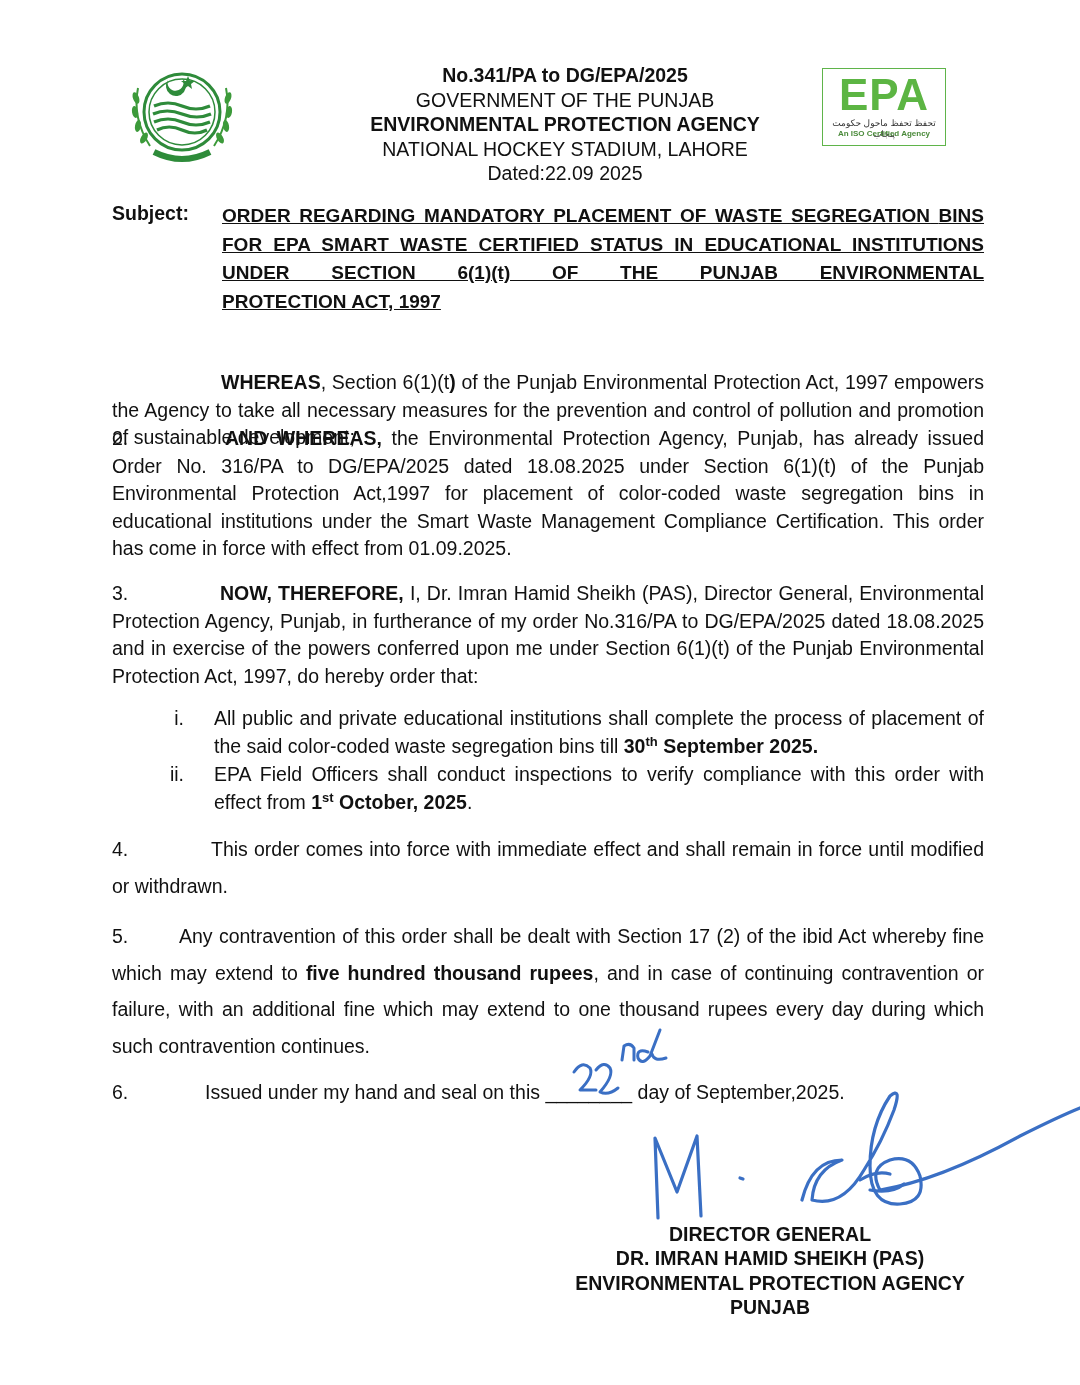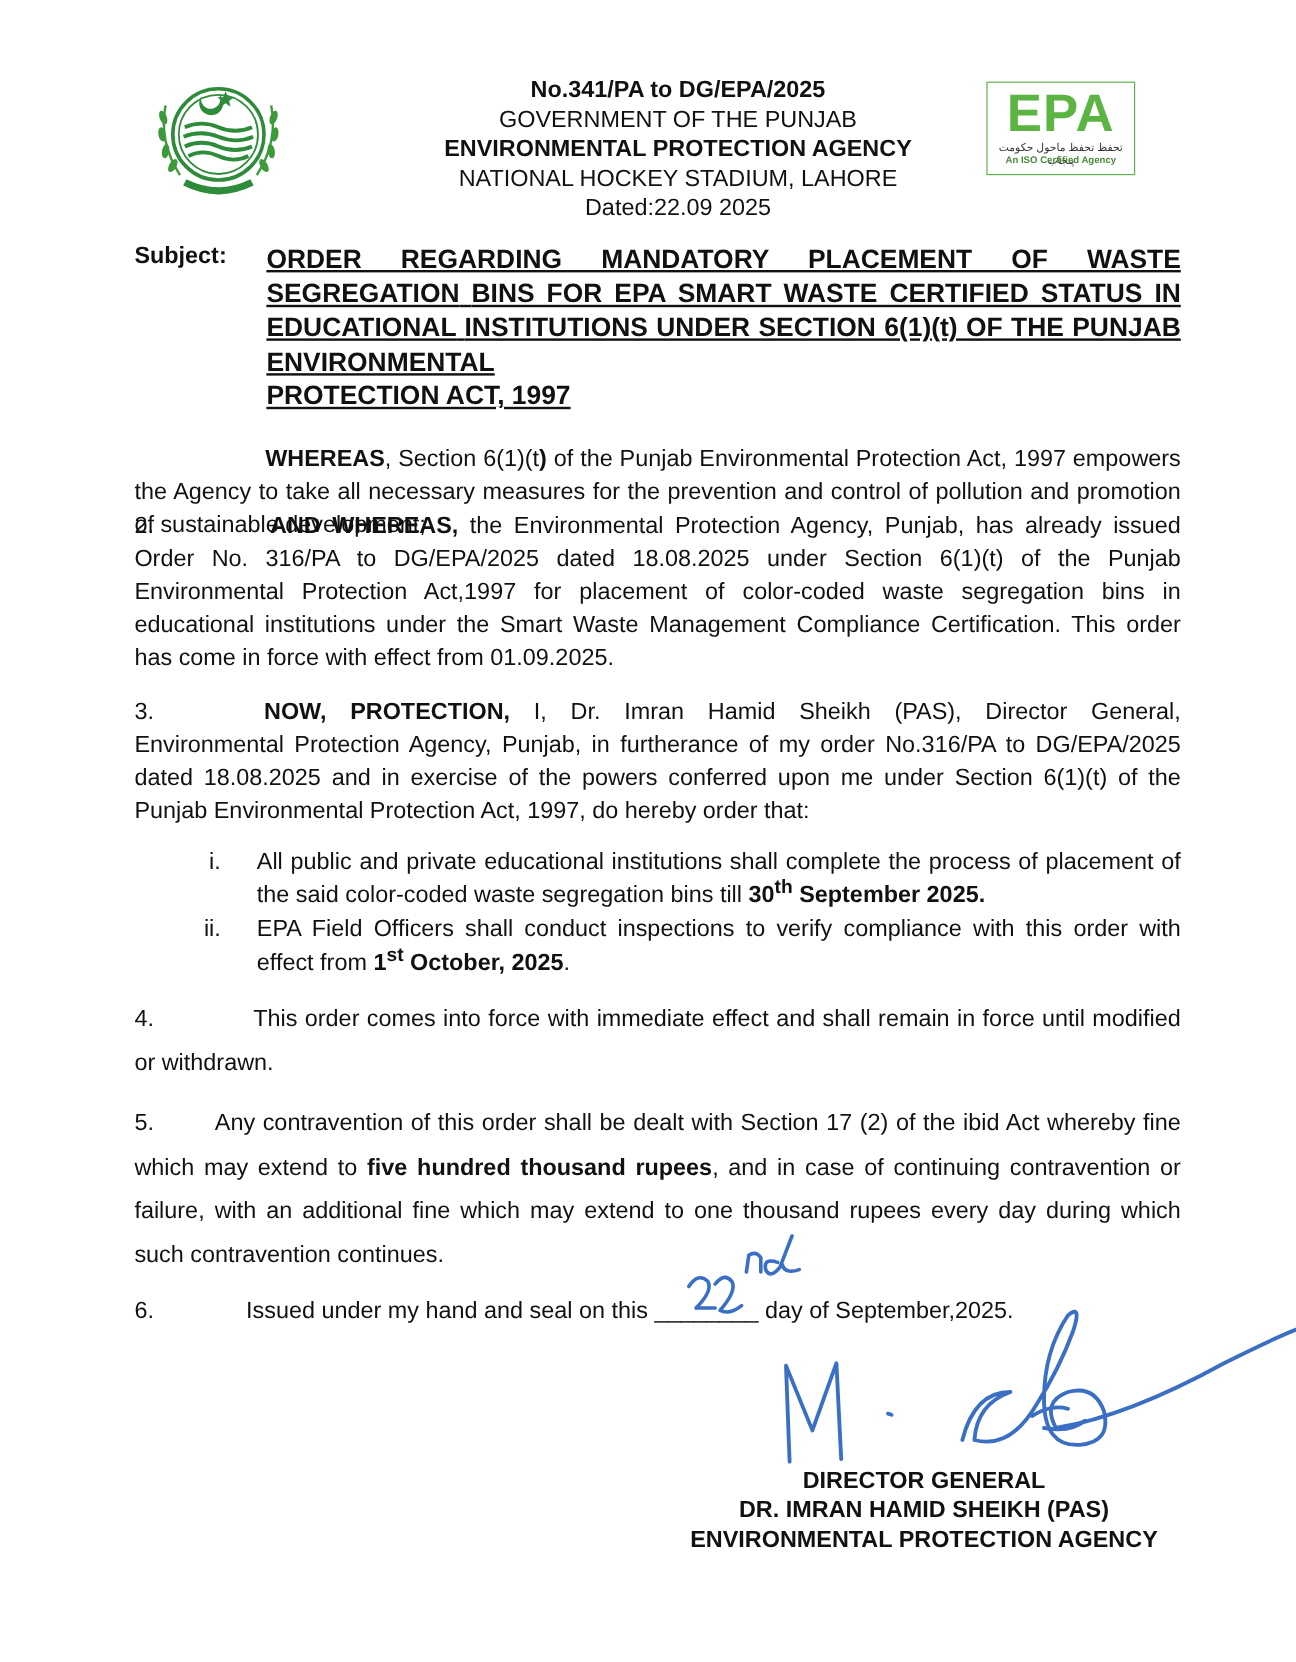--- a/index.html
+++ b/index.html
@@ -13,30 +13,30 @@
   .logo-right { position:absolute; left:822px; top:68px; width:124px; height:78px;
                 border:1.5px solid #5fb44a; box-sizing:border-box; background:#fff; }
   .epa-text { position:absolute; left:0; right:0; top:2px; text-align:center;
               font-weight:bold; font-size:44px; color:#5cb543; letter-spacing:1px; line-height:48px; }
   .epa-urdu { position:absolute; left:0; right:0; top:49px; text-align:center;
               font-size:9px; color:#333; line-height:11px; }
   .epa-iso { position:absolute; left:0; right:0; top:60px; text-align:center;
              font-size:8px; font-weight:bold; color:#4a8a3a; line-height:10px; }
   .subject-label { position:absolute; left:112px; top:202px; font-weight:bold; font-size:19.5px; }
   .subject-text { position:absolute; left:222px; top:202px; width:762px; font-weight:bold;
-                  font-size:22px; line-height:28.6px; text-decoration:underline; text-align:justify;
+                  font-size:19px; line-height:28.6px; text-decoration:underline; text-align:justify;
                   text-align-last:justify; }
   .subject-text .last { text-align-last:left; display:block; }
   .para { position:absolute; left:112px; width:872px; font-size:19.5px; line-height:27.6px;
           text-align:justify; }
   .num { display:inline-block; }
   .list { position:absolute; left:160px; width:824px; font-size:19.5px; line-height:28px; }
   .li { position:relative; padding-left:54px; text-align:justify; }
   .li .mk { position:absolute; left:0; width:24px; text-align:right; }
-  sup { font-size:16px; line-height:0; }
+  sup { font-size:13px; line-height:0; }
   .sig-block { position:absolute; left:540px; top:1222px; width:460px; text-align:center;
                font-weight:bold; font-size:19.5px; line-height:24.4px; }
   .sig-block div { white-space:nowrap; }
   svg.ink { position:absolute; left:0; top:0; pointer-events:none; }
 </style>
 </head>
 <body>
 
 <div class="logo-left">
   <svg width="116" height="112" viewBox="0 0 116 112">
@@ -92,21 +92,21 @@
 
 <div class="para" style="top:326px; text-indent:109px;margin-top:43px;">
   <b>WHEREAS</b><span>, Section 6(1)(t</span><b>)</b><span> of the Punjab Environmental Protection Act, 1997 empowers the Agency to take all necessary measures for the prevention and control of pollution and promotion of sustainable development;</span>
 </div>
 
 <div class="para" style="top:425px;">
   <span class="num" style="width:113px;">2.</span><b>AND WHEREAS,</b><span> the Environmental Protection Agency, Punjab, has already issued Order No. 316/PA to DG/EPA/2025 dated 18.08.2025 under Section 6(1)(t) of the Punjab Environmental Protection Act,1997 for placement of color-coded waste segregation bins in educational institutions under the Smart Waste Management Compliance Certification. This order has come in force with effect from 01.09.2025.</span>
 </div>
 
 <div class="para" style="top:580px;">
-  <span class="num" style="width:108px;">3.</span><b>NOW, PROTECTION,</b><span> I, Dr. Imran Hamid Sheikh (PAS), Director General, Environmental Protection Agency, Punjab, in furtherance of my order No.316/PA to DG/EPA/2025 dated 18.08.2025 and in exercise of the powers conferred upon me under Section 6(1)(t) of the Punjab Environmental Protection Act, 1997, do hereby order that:</span>
+  <span class="num" style="width:108px;">3.</span><b>NOW, THEREFORE,</b><span> I, Dr. Imran Hamid Sheikh (PAS), Director General, Environmental Protection Agency, Punjab, in furtherance of my order No.316/PA to DG/EPA/2025 dated 18.08.2025 and in exercise of the powers conferred upon me under Section 6(1)(t) of the Punjab Environmental Protection Act, 1997, do hereby order that:</span>
 </div>
 
 <div class="list" style="top:704px;">
   <div class="li">
     <span class="mk">i.</span>
     <span>All public and private educational institutions shall complete the process of placement of the said color-coded waste segregation bins till </span><b><span>30</span><sup>th</sup><span> September 2025.</span></b>
   </div>
   <div class="li">
     <span class="mk">ii.</span>
     <span>EPA Field Officers shall conduct inspections to verify compliance with this order with effect from </span><b><span>1</span><sup>st</sup><span> October, 2025</span></b><span>.</span>
@@ -138,13 +138,14 @@
     <path d="M802 1200 q10 -40 40 -40 q-28 10 -30 40 q30 8 52 -30 q18 -28 30 -60 q8 -24 -4 -14 q-20 30 -20 70 q0 40 30 38 q26 -2 20 -28 q-8 -22 -30 -16 q-22 8 -10 30 q60 -10 140 -54 q40 -20 60 -28"></path>
     <path d="M860 1180 q16 -10 30 -6"></path>
     <path d="M870 1190 q22 4 34 -6"></path>
   </g>
 </svg>
 
 <div class="sig-block">
   <div>DIRECTOR GENERAL</div>
   <div>DR. IMRAN HAMID SHEIKH (PAS)</div>
   <div>ENVIRONMENTAL PROTECTION AGENCY</div>
+  <div>PUNJAB</div>
 </div>
 
 </body></html>

